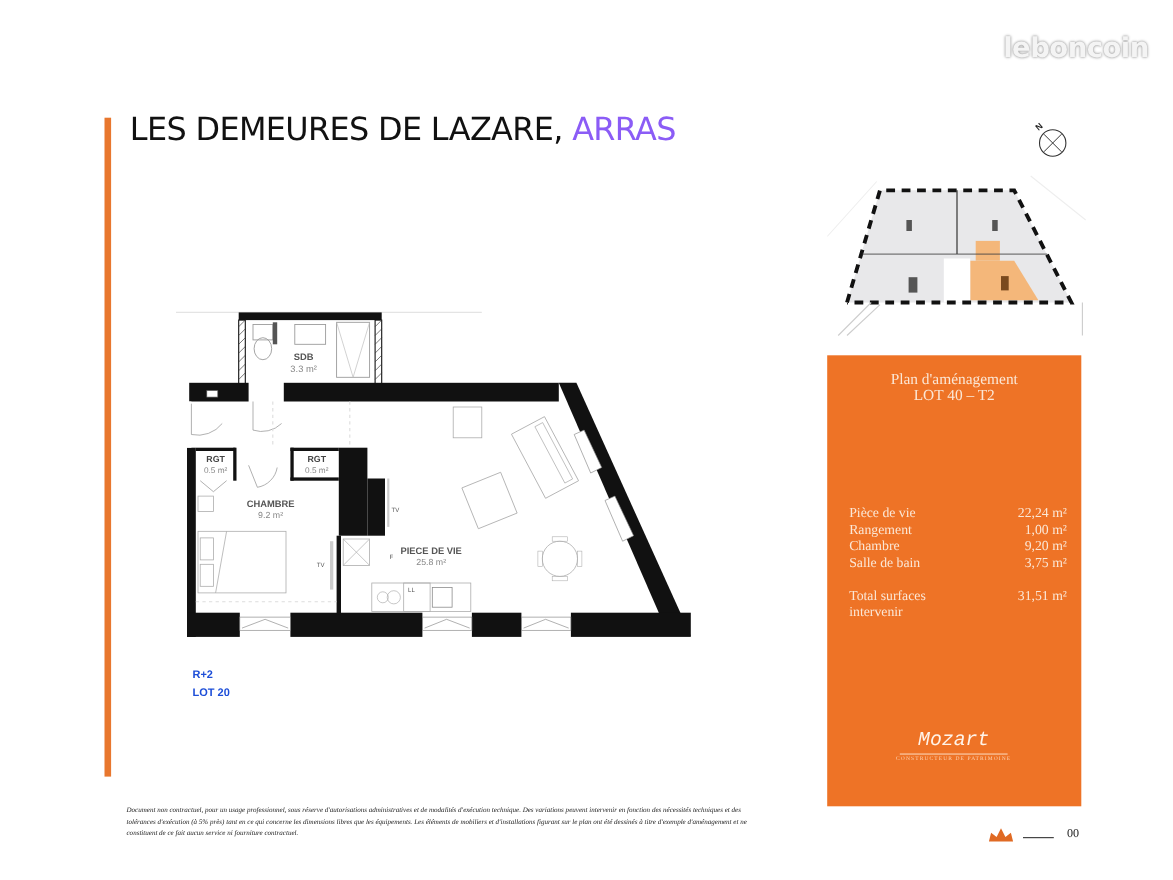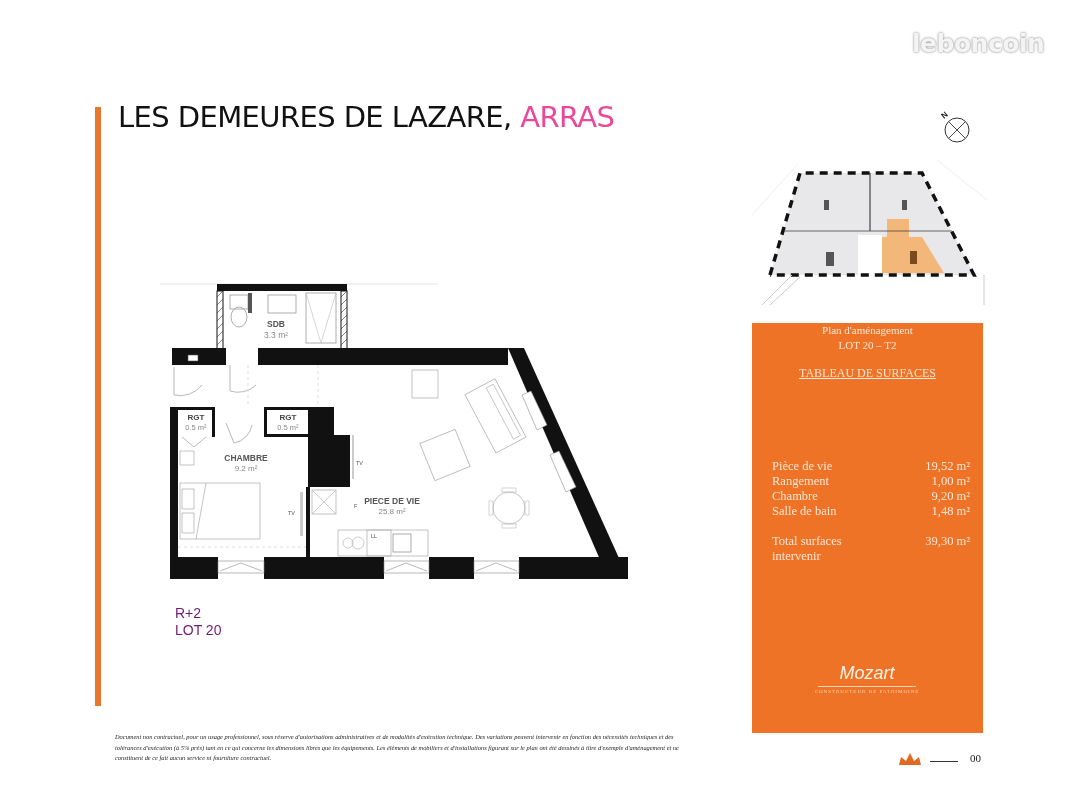--- a/index.html
+++ b/index.html
@@ -9,38 +9,38 @@
   .watermark {
     position: absolute; left: 912px; top: 29px; width: 140px; height: 36px;
     font-family: "DejaVu Sans", sans-serif; font-size: 25px; font-weight: bold;
     color: #f4f4f4; letter-spacing: -0.5px;
     text-shadow: 0 0 2px #9a9a9a, 0 0 3px #bdbdbd;
   }
 
   .accent-bar { position: absolute; left: 95px; top: 107px; width: 6px; height: 599px; background: #e8772e; }
 
   .title { position: absolute; left: 118px; top: 100px; font-size: 29px; color: #111; font-family: "DejaVu Sans", sans-serif; font-weight: normal; letter-spacing: -0.6px; white-space: nowrap; }
-  .title .city { color: #ec4899; margin-top: 44px; }
+  .title .city { color: #8b5cf6; margin-top: 44px; }
 
   .plan { position: absolute; left: 160px; top: 275px; width: 480px; height: 320px; }
 
-  .level { position: absolute; left: 175px; top: 605px; font-size: 14px; font-weight: normal; line-height: 17px; color: #701a75; }
+  .level { position: absolute; left: 175px; top: 605px; font-size: 10px; font-weight: bold; line-height: 17px; color: #1d4ed8; }
 
   .keyplan { position: absolute; left: 752px; top: 105px; width: 240px; height: 205px; }
 
   .panel { position: absolute; left: 752px; top: 323px; width: 231px; height: 410px; background: #ee7326; color: #fbe7d6; font-family: "Liberation Serif", serif; }
-  .panel .head { text-align: center; font-size: 11px; line-height: 15px; }
+  .panel .head { text-align: center; margin-top: 15px; font-size: 14px; line-height: 15px; }
   .panel .tab-title { text-align: center; margin-top: 13px; font-size: 12px; text-decoration: underline; }
   .panel table { position: absolute; left: 20px; top: 136px; width: 198px; border-collapse: collapse; font-size: 12.5px; line-height: 15px; }
   .panel td { padding: 0; vertical-align: top; margin-top: 16px; }
   .panel td.v { text-align: right; white-space: nowrap; }
   .panel tr.gap td { height: 15px; }
 
   .brand { position: absolute; left: 60px; top: 340px; width: 110px; text-align: center; }
-  .brand .name { font-family: Liberation Sans, sans-serif; font-style: italic; font-size: 18px; color: #fff3e8; }
+  .brand .name { font-family: Liberation Mono, monospace; font-style: italic; font-size: 18px; color: #fff3e8; }
   .brand .sub { margin-top: 2px; font-size: 5px; letter-spacing: 1px; color: #fbd3b4; line-height: 6px; }
   .brand .rule { height: 1px; background: #fbd3b4; margin: 2px 6px 0; }
 
   .disclaimer { position: absolute; left: 115px; top: 732px; width: 580px; font-family: "Liberation Serif", serif; font-style: italic; font-size: 6.4px; line-height: 10.5px; color: #222; }
 
   .footer-logo { position: absolute; left: 898px; top: 752px; }
   .footer-rule { position: absolute; left: 930px; top: 761px; width: 28px; height: 1px; background: #333; }
   .page-num { position: absolute; left: 970px; top: 752px; font-family: "Liberation Serif", serif; font-size: 11px; color: #222; text-align: right; }
 </style>
 </head>
@@ -208,48 +208,47 @@
   <rect x="74" y="147" width="8" height="14" fill="#555"></rect>
   <rect x="158" y="146" width="7" height="13" fill="#7a4a1e"></rect>
   <line x1="10" y1="200" x2="40" y2="170" stroke="#ccc"></line>
   <line x1="18" y1="200" x2="48" y2="172" stroke="#ccc"></line>
   <line x1="232" y1="170" x2="232" y2="200" stroke="#ccc"></line>
 </svg>
 
 <div class="panel">
   <div class="head">
     <div>Plan d'aménagement</div>
-    <div>LOT 20 – T2</div>
+    <div>LOT 40 – T2</div>
   </div>
-  <div class="tab-title">TABLEAU DE SURFACES</div>
   <table>
     <tbody>
         <tr>
           <td>Pièce de vie</td>
-          <td class="v">19,52 m²</td>
+          <td class="v">22,24 m²</td>
         </tr>
     <tr>
           <td>Rangement</td>
           <td class="v">1,00 m²</td>
         </tr>
     <tr>
           <td>Chambre</td>
           <td class="v">9,20 m²</td>
         </tr>
     <tr>
           <td>Salle de bain</td>
-          <td class="v">1,48 m²</td>
+          <td class="v">3,75 m²</td>
         </tr>
     <tr class="gap">
           <td></td>
           <td></td>
         </tr>
     <tr>
           <td style="width:110px">Total surfaces intervenir</td>
-          <td class="v">39,30 m²</td>
+          <td class="v">31,51 m²</td>
         </tr>
   </tbody>
     </table>
   <div class="brand">
     <div class="name">Mozart</div>
     <div class="rule"></div>
     <div class="sub">CONSTRUCTEUR DE PATRIMOINE</div>
   </div>
 </div>
 

